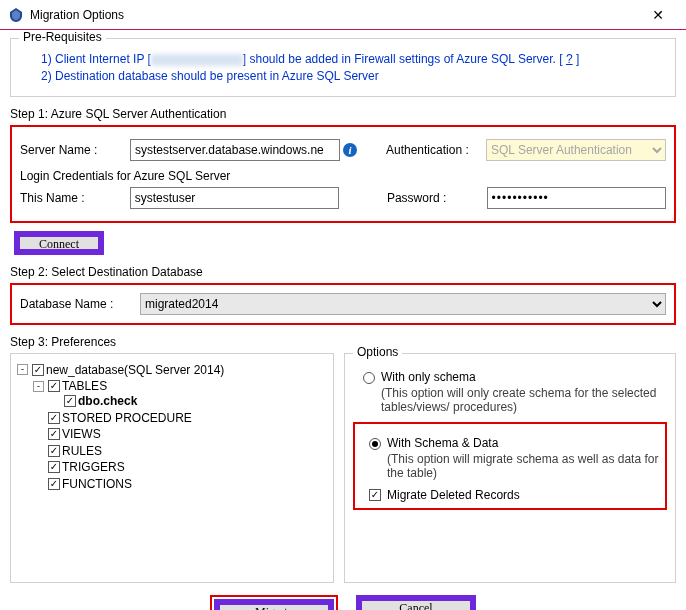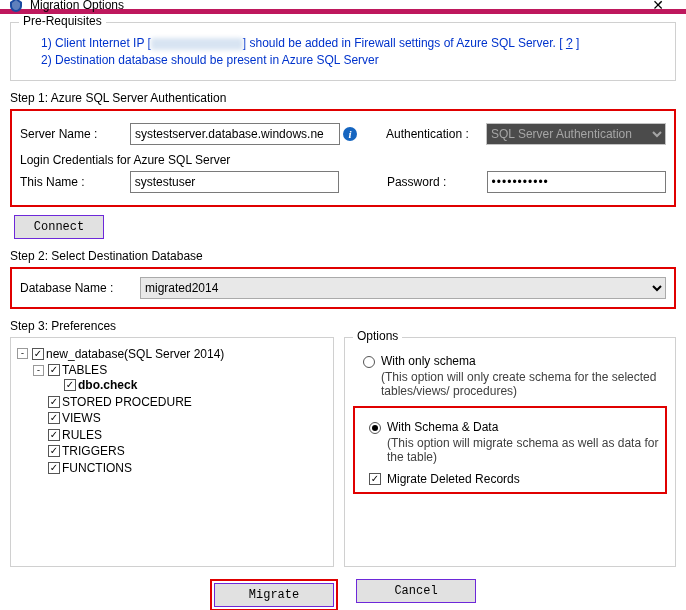--- a/index.html
+++ b/index.html
@@ -7,22 +7,22 @@
     margin: 0;
     font-family: "Segoe UI", Tahoma, sans-serif;
     font-size: 12px;
     background: #fff;
     color: #000;
     width: 686px;
     height: 610px;
     overflow: hidden;
   }
   .titlebar {
-    height: 14px;
-    border-bottom: 5px solid #be185d;
+    height: 30px;
+    border-bottom: 1px solid #be185d;
     display: flex;
     align-items: center;
     padding: 0 8px;
     background: #fff;
   }
   .titlebar .appicon { width:16px; height:16px; margin-right:6px; }
   .titlebar .title { flex:1; }
   .titlebar .closebtn { font-size:14px; width:40px; text-align:center; cursor:default; font-family: Arial, sans-serif; }
   .content { padding: 2px 10px 6px 10px; }
   .group { border:1px solid #d0d0d0; margin-top:6px; position:relative; padding:10px 10px 10px 10px; }
@@ -31,25 +31,25 @@
   .prereq-line { margin:3px 0 3px 20px; }
   .redbox { border:2px solid #e00000; padding:8px; }
   .row { display:flex; align-items:center; margin:4px 0; }
   .lbl { white-space:nowrap; }
   input[type="text"], input[type="password"] {
     font-family: inherit; font-size:12px;
     border:1px solid #7a7a7a; padding:2px 4px; height:22px; background:#fff;
   }
   select {
     font-family: inherit; font-size:12px;
-    border:1px solid #aaa; height:22px; background:#000000;
+    border:1px solid #aaa; height:22px; background:#fef9c3;
   }
   button {
-    font-family: Liberation Mono, monospace; font-size:12px;
-    background:#e1e1e1; border:1px solid #6d28d9; height:24px; padding:0 14px; cursor:default;
+    font-family: Liberation Serif, serif; font-size:12px;
+    background:#e1e1e1; border:6px solid #6d28d9; height:24px; padding:0 14px; cursor:default;
   }
   .connect-row { margin:8px 0 2px 4px; }
   .info-icon { width:16px; height:16px; margin-left:2px; }
   .step-label { margin-top:10px; margin-bottom:4px; }
   .db-row { display:flex; align-items:center; }
   .db-select { flex:1; background:#e8e8e8; }
   .pref-wrap { display:flex; gap:10px; margin-top:4px; }
   .tree-pane { flex:1; border:1px solid #d0d0d0; padding:6px 4px; height:230px; overflow:auto; position:relative; }
   .opts-pane { flex:1; border:1px solid #d0d0d0; padding:10px 8px; height:230px; position:relative; }
   .opts-label { position:absolute; top:-9px; left:8px; background:#fff; padding:0 4px; }

